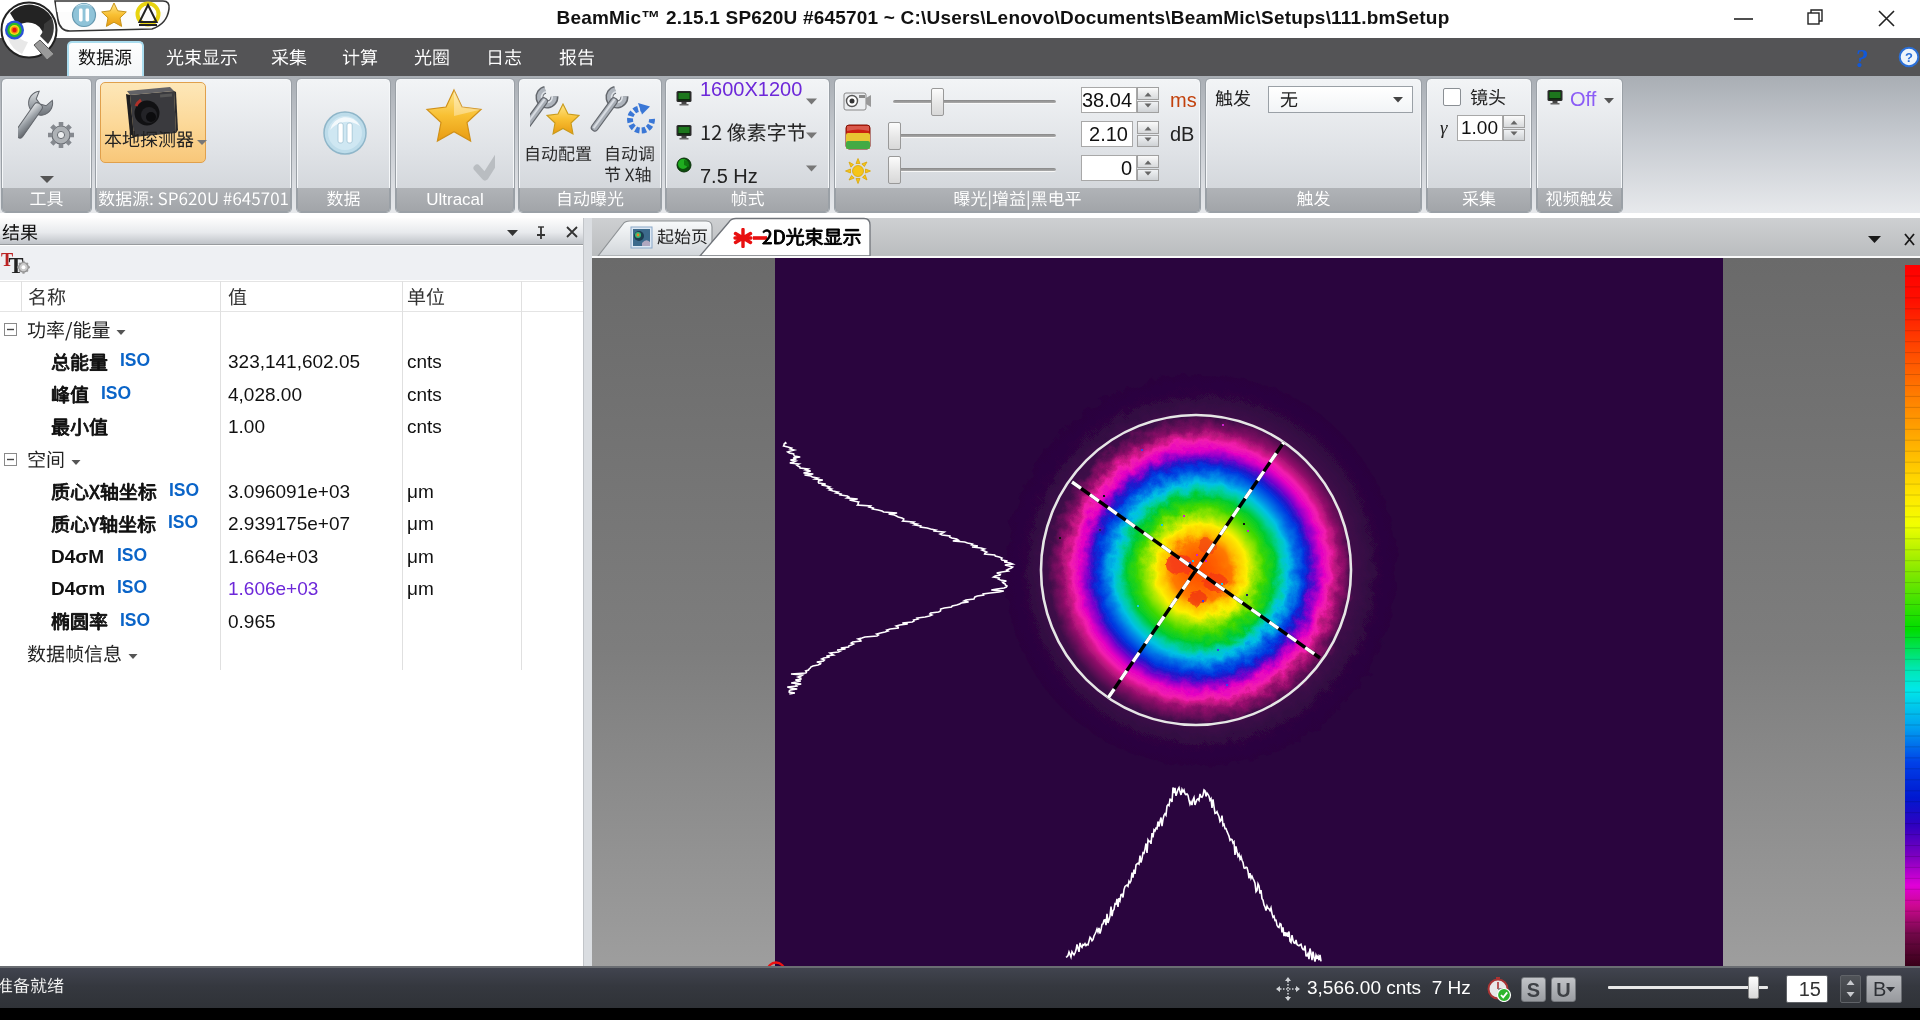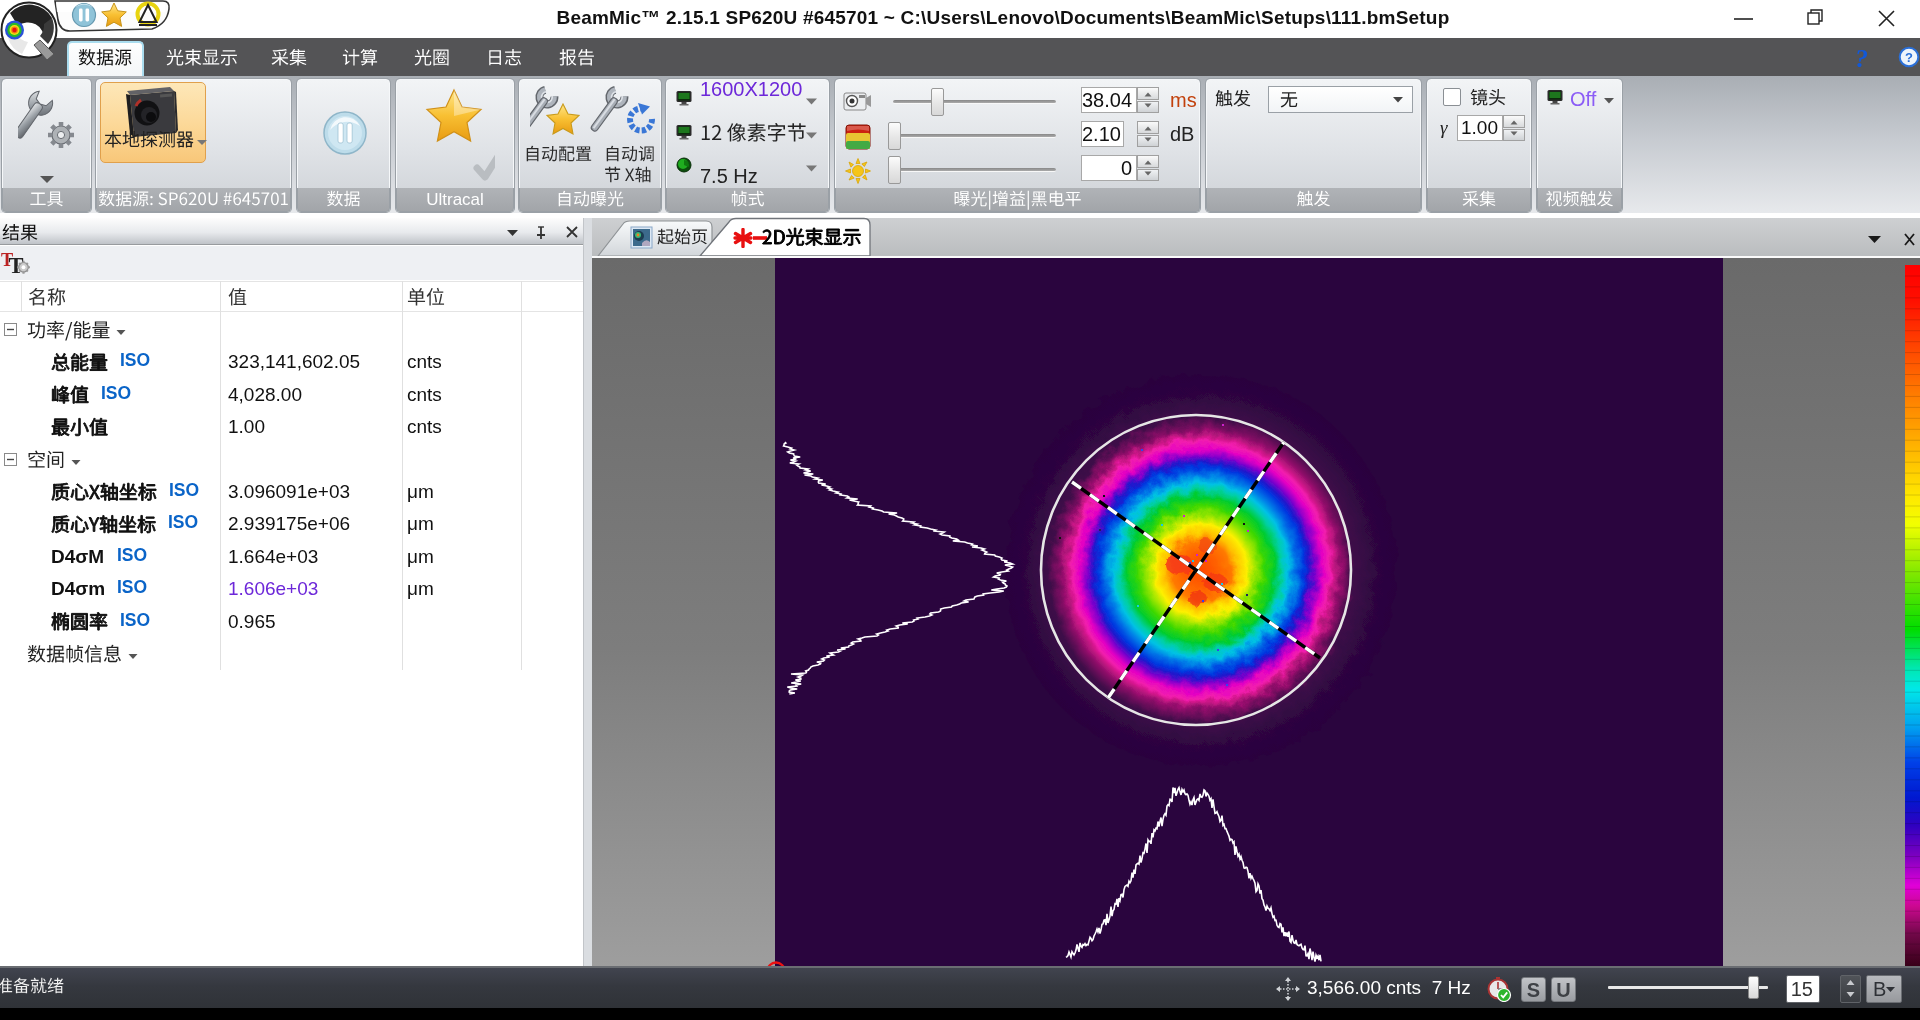--- a/index.html
+++ b/index.html
@@ -206,21 +206,21 @@
 <div style="position:absolute;left:893px;top:134px;width:163px;height:4px;background:linear-gradient(#888,#aaa);border-bottom:1px solid #f8f8f8;border-radius:2px"></div>
 <div style="position:absolute;left:888px;top:122px;width:13px;height:28px;background:linear-gradient(#fcfcfc,#e8e8e8 50%,#d8d8d8);border:1px solid #999;border-radius:2px"></div>
 <div style="position:absolute;left:893px;top:168px;width:163px;height:4px;background:linear-gradient(#888,#aaa);border-bottom:1px solid #f8f8f8;border-radius:2px"></div>
 <div style="position:absolute;left:888px;top:156px;width:13px;height:28px;background:linear-gradient(#fcfcfc,#e8e8e8 50%,#d8d8d8);border:1px solid #999;border-radius:2px"></div>
 <div style="position:absolute;left:1081px;top:87px;width:56px;height:26px;background:#fff;border:1px solid #a8a8a8;font:20px 'Liberation Sans',sans-serif;color:#111;text-align:center;padding:1px 4px 0 0">38.04</div>
 <div style="position:absolute;left:1137px;top:87px;width:22px;height:12.5px;background:linear-gradient(#fafafa,#d8dadc);border:1px solid #a0a0a0"></div>
 <div style="position:absolute;left:1137px;top:100.5px;width:22px;height:12.5px;background:linear-gradient(#f0f2f4,#cfd2d5);border:1px solid #a0a0a0"></div>
 <svg style="position:absolute;left:1137px;top:87px" width="22" height="26">
     <path d="M7.5 9.5 l3.5 -4 3.5 4 z M7.5 16.5 l3.5 4 3.5 -4 z" fill="#666"></path>
   </svg>
-<div style="position:absolute;left:1081px;top:121px;width:43px;height:26px;background:#fff;border:1px solid #a8a8a8;font:20px 'Liberation Sans',sans-serif;color:#111;text-align:right;padding:1px 4px 0 0">2.10</div>
+<div style="position:absolute;left:1081px;top:121px;width:52px;height:26px;background:#fff;border:1px solid #a8a8a8;font:20px 'Liberation Sans',sans-serif;color:#111;text-align:right;padding:1px 4px 0 0">2.10</div>
 <div style="position:absolute;left:1137px;top:121px;width:22px;height:12.5px;background:linear-gradient(#fafafa,#d8dadc);border:1px solid #a0a0a0"></div>
 <div style="position:absolute;left:1137px;top:134.5px;width:22px;height:12.5px;background:linear-gradient(#f0f2f4,#cfd2d5);border:1px solid #a0a0a0"></div>
 <svg style="position:absolute;left:1137px;top:121px" width="22" height="26">
     <path d="M7.5 9.5 l3.5 -4 3.5 4 z M7.5 16.5 l3.5 4 3.5 -4 z" fill="#666"></path>
   </svg>
 <div style="position:absolute;left:1081px;top:155px;width:56px;height:26px;background:#fff;border:1px solid #a8a8a8;font:20px 'Liberation Sans',sans-serif;color:#111;text-align:right;padding:1px 4px 0 0">0</div>
 <div style="position:absolute;left:1137px;top:155px;width:22px;height:12.5px;background:linear-gradient(#fafafa,#d8dadc);border:1px solid #a0a0a0"></div>
 <div style="position:absolute;left:1137px;top:168.5px;width:22px;height:12.5px;background:linear-gradient(#f0f2f4,#cfd2d5);border:1px solid #a0a0a0"></div>
 <svg style="position:absolute;left:1137px;top:155px" width="22" height="26">
     <path d="M7.5 9.5 l3.5 -4 3.5 4 z M7.5 16.5 l3.5 4 3.5 -4 z" fill="#666"></path>
@@ -486,21 +486,21 @@
     <rect x="0.5" y="0.5" width="12" height="12" fill="#fff" stroke="#8a8a8a"></rect>
     <path d="M3 6.5 h7" stroke="#444" stroke-width="1.4"></path>
   </svg>
 <svg style="position:absolute;left:71px;top:459px" width="11" height="8">
     <path d="M0.5 1 l4.5 5 4.5 -5 z" fill="#555"></path>
   </svg>
 <div style="position:absolute;left:169px;top:480px;font:bold 17.5px 'Liberation Sans',sans-serif;color:#0a64c8">ISO</div>
 <div style="position:absolute;left:228px;top:481px;font:19px 'Liberation Sans',sans-serif;color:#111">3.096091e+03</div>
 <div style="position:absolute;left:407px;top:481px;font:19px 'Liberation Sans',sans-serif;color:#111">μm</div>
 <div style="position:absolute;left:168px;top:512px;font:bold 17.5px 'Liberation Sans',sans-serif;color:#0a64c8">ISO</div>
-<div style="position:absolute;left:228px;top:513px;font:19px 'Liberation Sans',sans-serif;color:#111">2.939175e+06</div>
+<div style="position:absolute;left:228px;top:513px;font:19px 'Liberation Sans',sans-serif;color:#111">2.939175e+07</div>
 <div style="position:absolute;left:407px;top:513px;font:19px 'Liberation Sans',sans-serif;color:#111">μm</div>
 <div style="position:absolute;left:51px;top:546px;font:bold 19px 'Liberation Sans',sans-serif;color:#111">D4σM</div>
 <div style="position:absolute;left:117px;top:545px;font:bold 17.5px 'Liberation Sans',sans-serif;color:#0a64c8">ISO</div>
 <div style="position:absolute;left:228px;top:546px;font:19px 'Liberation Sans',sans-serif;color:#111">1.664e+03</div>
 <div style="position:absolute;left:407px;top:546px;font:19px 'Liberation Sans',sans-serif;color:#111">μm</div>
 <div style="position:absolute;left:51px;top:578px;font:bold 19px 'Liberation Sans',sans-serif;color:#111">D4σm</div>
 <div style="position:absolute;left:117px;top:577px;font:bold 17.5px 'Liberation Sans',sans-serif;color:#0a64c8">ISO</div>
 <div style="position:absolute;left:228px;top:578px;font:19px 'Liberation Sans',sans-serif;color:#6d28d9">1.606e+03</div>
 <div style="position:absolute;left:407px;top:578px;font:19px 'Liberation Sans',sans-serif;color:#111">μm</div>
 <div style="position:absolute;left:120px;top:610px;font:bold 17.5px 'Liberation Sans',sans-serif;color:#0a64c8">ISO</div>
@@ -526,21 +526,21 @@
 <rect x="10" y="1" width="4" height="3" fill="#a33"></rect>
 <path d="M12 13 L12 6" stroke="#a33" stroke-width="1.6"></path>
     <path d="M12 13 L17 13" stroke="#777" stroke-width="1.6"></path>
 <circle cx="18" cy="19" r="6.5" fill="#2db52d" stroke="#fff" stroke-width="1.2"></circle>
 <path d="M15 19 l2.2 2.4 4 -5" stroke="#fff" stroke-width="1.8" fill="none"></path>
 </svg>
 <div style="position:absolute;left:1521px;top:977px;width:25px;height:25px;background:linear-gradient(#c2c4c8,#9a9da2);border-radius:3px;border:1px solid #76797e;font:bold 20px 'Liberation Sans',sans-serif;color:#3e4146;text-align:center;line-height:24px">S</div>
 <div style="position:absolute;left:1551px;top:977px;width:25px;height:25px;background:linear-gradient(#c2c4c8,#9a9da2);border-radius:3px;border:1px solid #76797e;font:bold 20px 'Liberation Sans',sans-serif;color:#3e4146;text-align:center;line-height:24px">U</div>
 <div style="position:absolute;left:1608px;top:986px;width:160px;height:3px;background:#e8e8e8;border-radius:1px"></div>
 <div style="position:absolute;left:1748px;top:976px;width:11px;height:23px;background:linear-gradient(#fdfdfd,#d8d8d8);border:1px solid #888;border-radius:2px"></div>
-<div style="position:absolute;left:1786px;top:975px;width:34px;height:28px;background:#fff;border:1px solid #606368;border-radius:2px;font:20px 'Liberation Sans',sans-serif;color:#333;text-align:right;padding:2px 6px 0 0">15</div>
+<div style="position:absolute;left:1786px;top:975px;width:42px;height:28px;background:#fff;border:1px solid #606368;border-radius:2px;font:20px 'Liberation Sans',sans-serif;color:#333;text-align:right;padding:2px 6px 0 0">15</div>
 <div style="position:absolute;left:1840px;top:975px;width:21px;height:28px;background:linear-gradient(#505358,#3a3d42);border:1px solid #606368;border-radius:2px"></div>
 <svg style="position:absolute;left:1840px;top:975px" width="21" height="28">
     <path d="M6.5 10 l4 -5 4 5 z M6.5 17 l4 5 4 -5 z" fill="#c8cace"></path>
   </svg>
 <div style="position:absolute;left:1866px;top:975px;width:36px;height:28px;background:linear-gradient(#b8babe,#97999d);border:1px solid #6a6d72;border-radius:2px;font:20px 'Liberation Sans',sans-serif;color:#2e3136;padding:2px 0 0 6px">B</div>
 <svg style="position:absolute;left:1884px;top:985px" width="14" height="10">
     <path d="M2 2 l4.5 5 4.5 -5 z" fill="#2e3136"></path>
   </svg>
 <svg style="position:absolute;left:0;top:0;pointer-events:none" width="1920" height="1020" viewBox="0 0 1920 1020">
 <defs>

